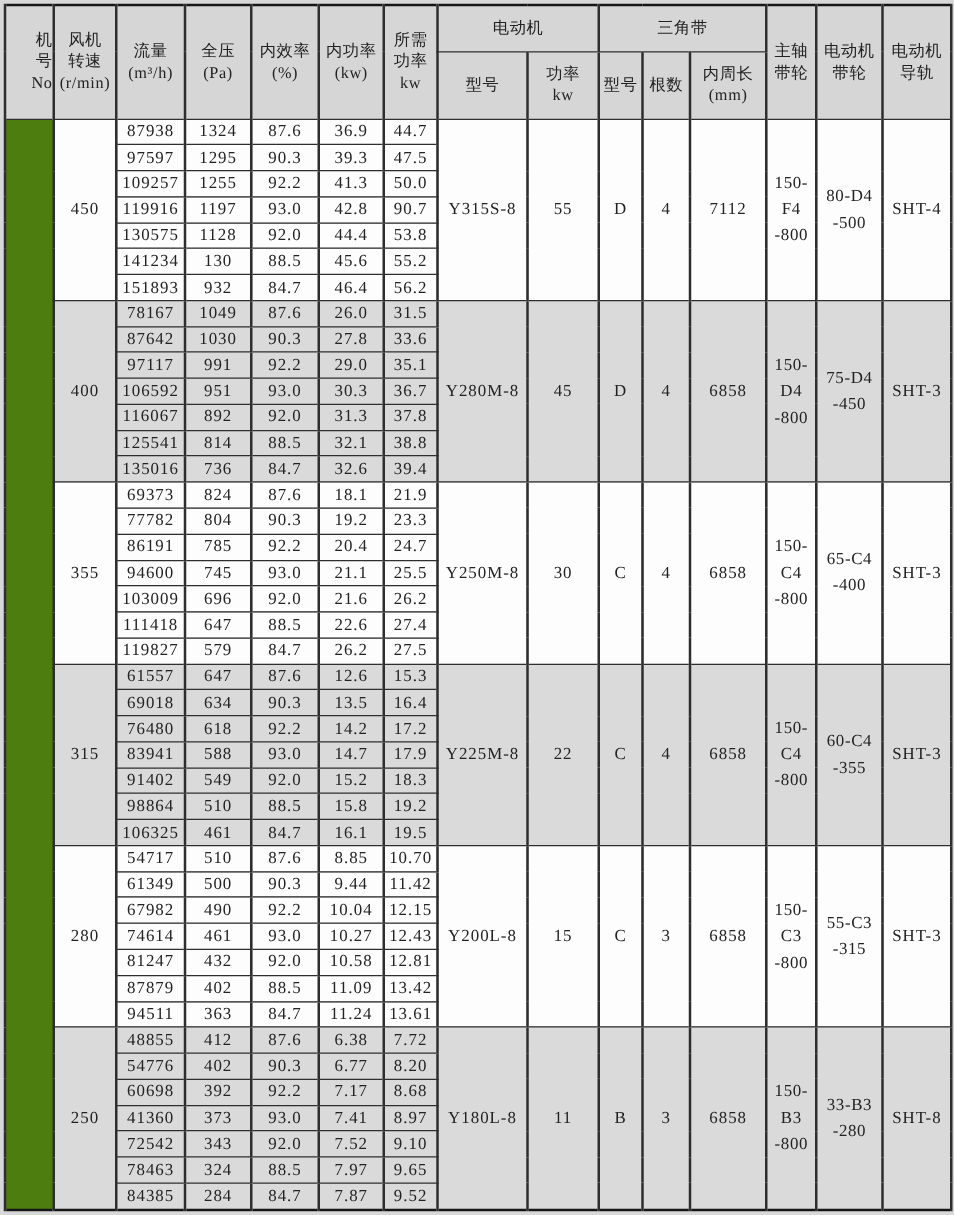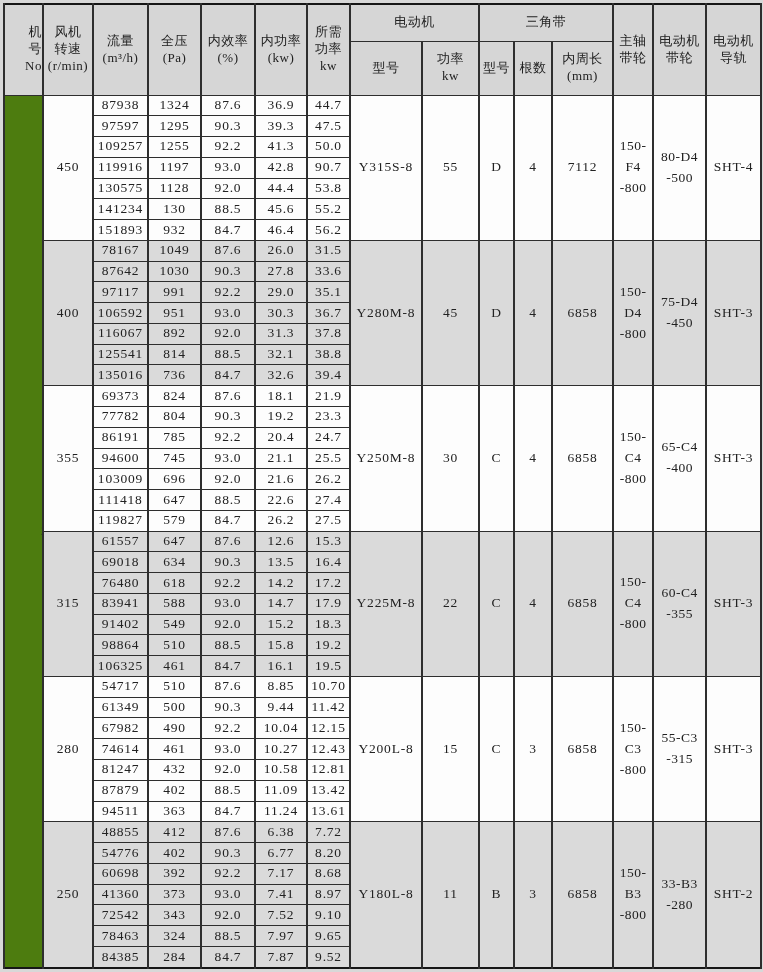--- a/index.html
+++ b/index.html
@@ -415,21 +415,21 @@
         <td>7.72</td>
         <td rowspan="7">Y180L-8</td>
         <td rowspan="7">11</td>
         <td rowspan="7">B</td>
         <td rowspan="7">3</td>
         <td rowspan="7">6858</td>
         <td rowspan="7" class="pre">150-B3
 -800</td>
         <td rowspan="7" class="pre">33-B3
 -280</td>
-        <td rowspan="7">SHT-2</td>
+        <td rowspan="7">SHT-8</td>
       </tr>
       <tr class="shaded">
         <td>54776</td>
         <td>402</td>
         <td>90.3</td>
         <td>6.77</td>
         <td>8.20</td>
       </tr>
       <tr class="shaded">
         <td>60698</td>

